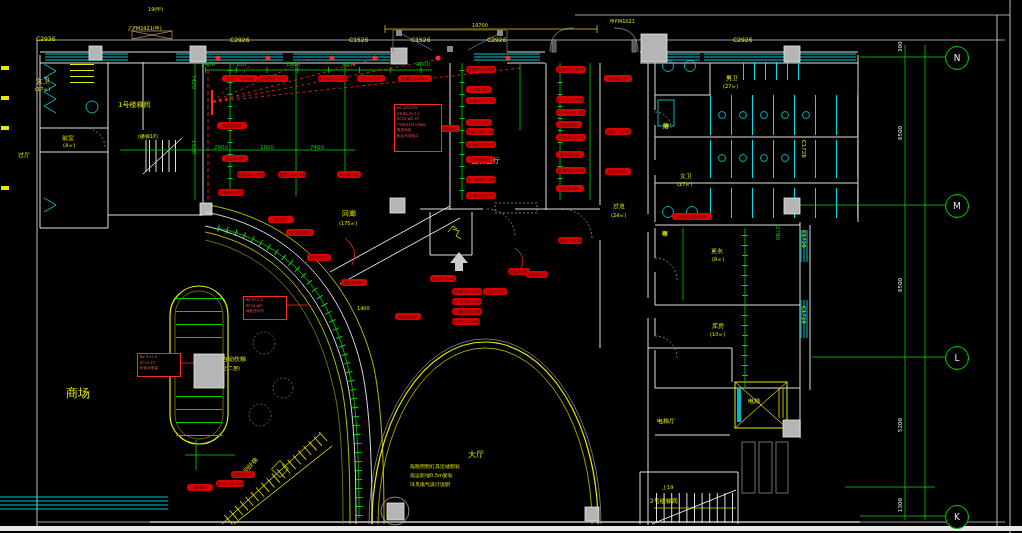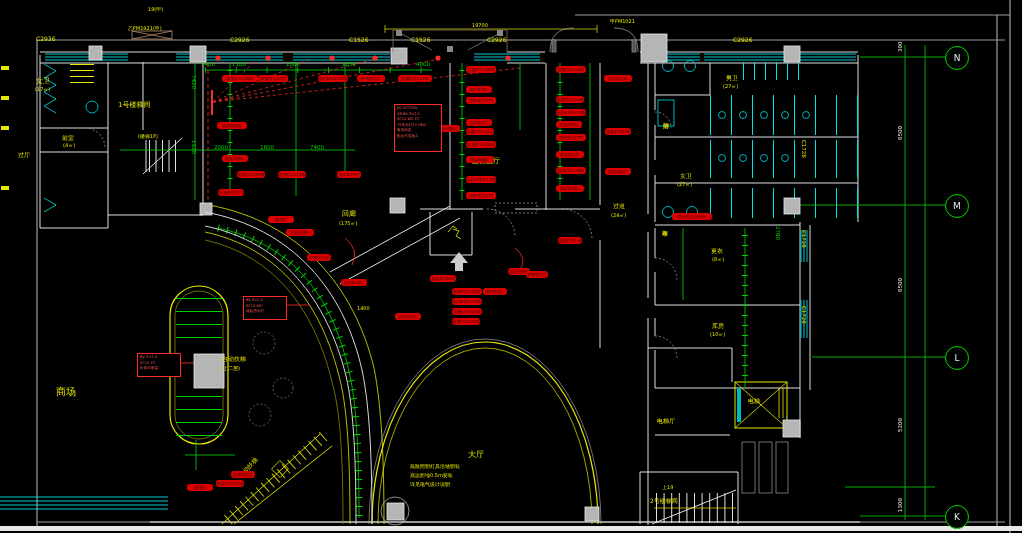--- a/index.html
+++ b/index.html
@@ -221,21 +221,21 @@
       <div class="t c-y" style="left: 662px; top: 485px; font-size: 5px;">上19</div>
       <div class="t c-y" style="left: 650px; top: 498px; font-size: 6px;">2号楼梯间</div>
       <div class="t c-y" style="left: 342px; top: 211px; font-size: 7px;">回廊</div>
       <div class="t c-y" style="left: 339px; top: 221px; font-size: 5px;">(175㎡)</div>
       <div class="t c-y" style="left: 472px; top: 158px; font-size: 7px;">主营业厅</div>
       <div class="t c-y" style="left: 613px; top: 203px; font-size: 6px;">过道</div>
       <div class="t c-y" style="left: 611px; top: 213px; font-size: 5px;">(24㎡)</div>
       <div class="t c-y" style="left: 468px; top: 451px; font-size: 8px;">大厅</div>
       <div class="t c-y" style="left: 222px; top: 356px; font-size: 6px;">自动扶梯</div>
       <div class="t c-y" style="left: 221px; top: 366px; font-size: 5px;">(上二层)</div>
-      <div class="t c-y" style="left: 56px; top: 387px; font-size: 10px;">商场</div>
+      <div class="t c-y" style="left: 66px; top: 387px; font-size: 12px;">商场</div>
       <div class="t c-y" style="left: 238px; top: 474px; font-size: 6px; transform: rotate(-47deg);">自动扶梯</div>
       <div class="t c-y" style="left: 128px; top: 26px; font-size: 5px;">乙FM1921(甲)</div>
       <div class="t c-y" style="left: 148px; top: 7px; font-size: 5px;">19(甲)</div>
       <div class="t c-y" style="left: 610px; top: 19px; font-size: 5px;">甲FM1021</div>
       <div class="t c-y" style="left: 472px; top: 23px; font-size: 5px;">19700</div>
       <div class="t c-y" style="left: 410px; top: 464px; font-size: 5px;">疏散照明灯具沿墙明装</div>
       <div class="t c-y" style="left: 410px; top: 473px; font-size: 5px;">底边距地0.5m安装</div>
       <div class="t c-y" style="left: 410px; top: 482px; font-size: 5px;">详见电气设计说明</div>
       <div class="t c-y" style="left: 357px; top: 306px; font-size: 5px;">1400</div>
       <div class="t c-g" style="left: 201px; top: 62px; font-size: 5.5px;">5400</div>

